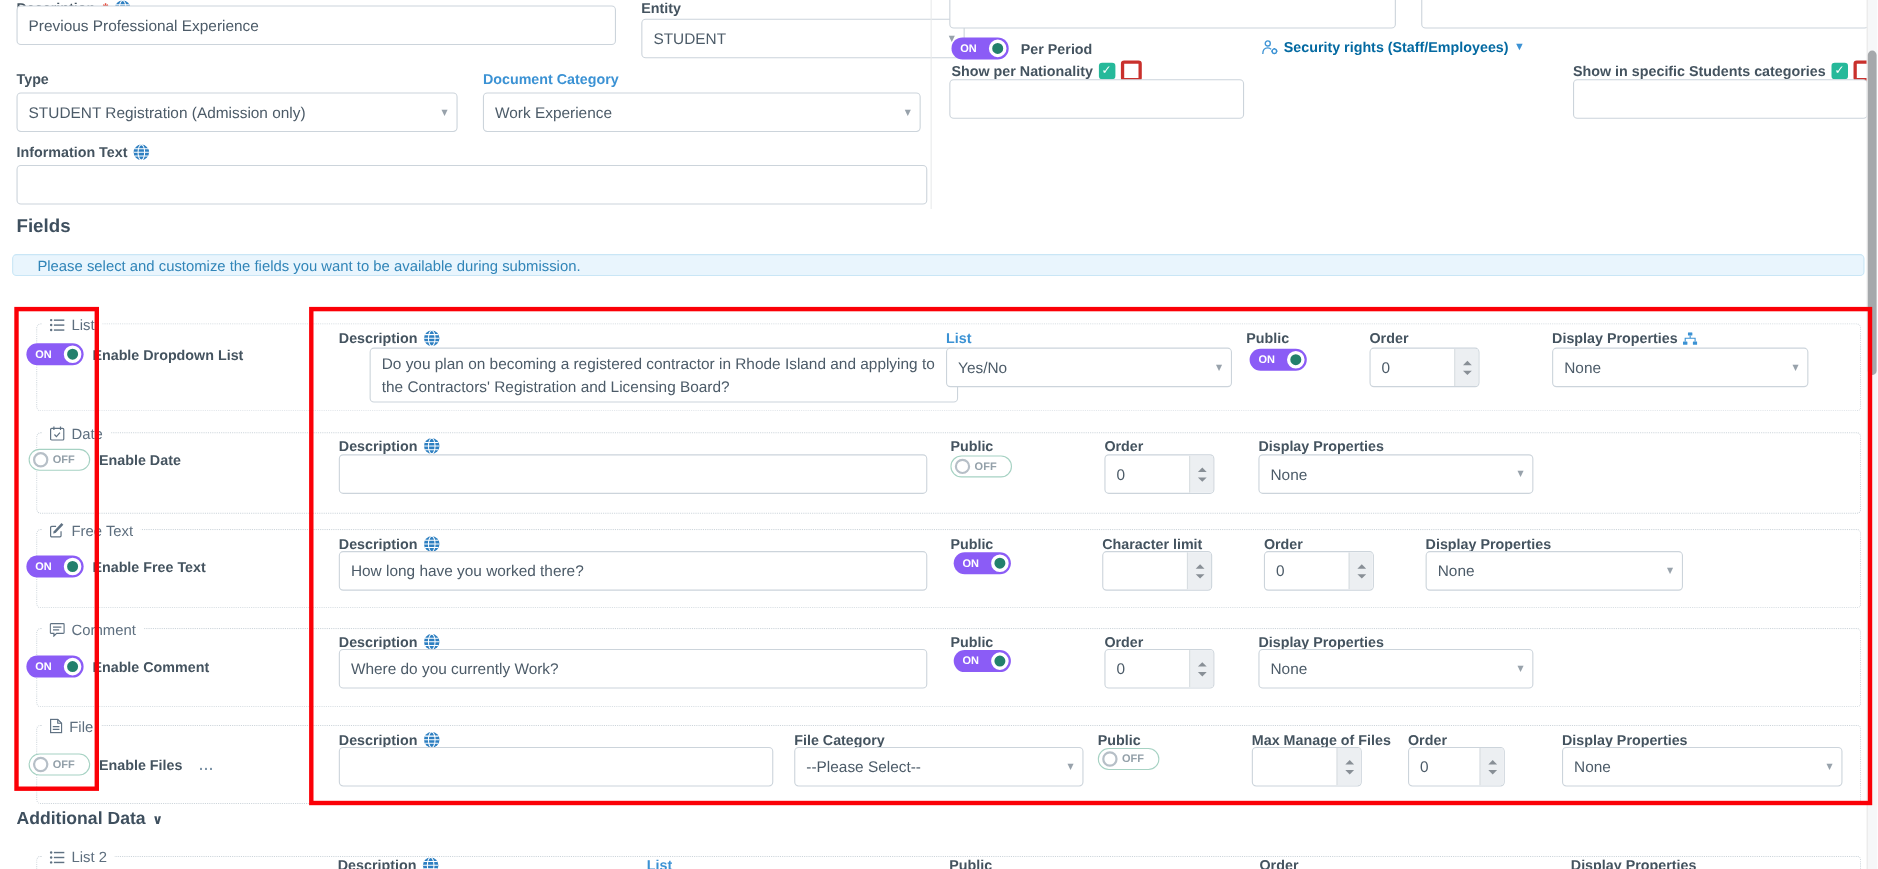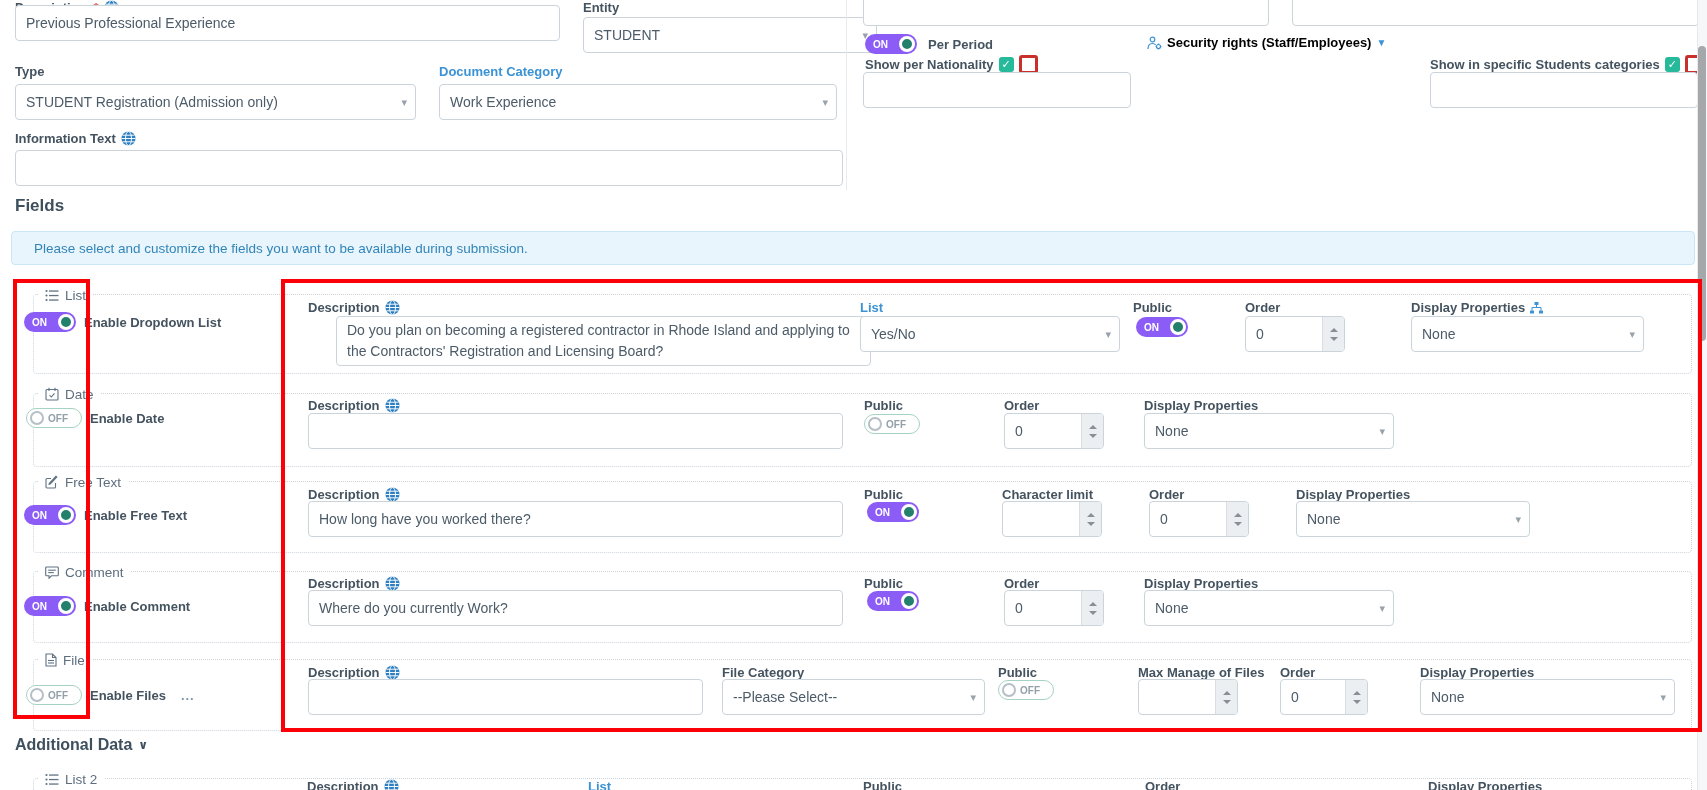--- a/index.html
+++ b/index.html
@@ -30,21 +30,21 @@
   .tg.off{width:56px;border:1px solid #a6d2c3;background:#fff;padding:2px 6px 2px 3px;gap:4px;}
   .tg-knob-off{width:14px;height:14px;border-radius:50%;border:2px solid #b6bfc7;background:#fff;box-sizing:border-box;}
   .tg.off .tg-txt{color:#93a0a9;font-size:10px;font-weight:bold;}
   .fset{position:absolute;border:1px dotted #ccd4da;border-radius:4px;}
   .legend{position:absolute;top:-10px;left:4px;background:#fff;padding:0 7px;display:flex;align-items:center;
           gap:6px;font-size:13.5px;color:#5d6e7e;height:20px;white-space:nowrap;}
   .h1{position:absolute;font-size:17px;font-weight:bold;color:#3e4f5e;display:flex;align-items:center;gap:6px;}
   .alert{position:absolute;background:#e9f5fd;border:1px solid #c9e6f6;border-radius:4px;color:#3185b8;
          font-size:13.5px;display:flex;align-items:center;padding-left:22px;box-sizing:border-box;}
   .redbox{position:absolute;border:4px solid #fb0007;z-index:60;pointer-events:none;}
-  .link{color:#000000;font-weight:600;font-size:13px;cursor:pointer;}
+  .link{color:#0369a1;font-weight:600;font-size:13px;cursor:pointer;}
   .chk-g{width:15px;height:15px;border-radius:3px;background:#26b99a;color:#fff;font-size:11px;font-weight:bold;
          display:inline-flex;align-items:center;justify-content:center;line-height:15px;}
   .chk-r{width:13px;height:13px;border-radius:3px;border:3px solid #c9302c;background:#fff;box-sizing:content-box;
          display:inline-block;}
   .vdiv{position:absolute;width:1px;background:#e8eaec;}
   .dots{color:#7f95a8;font-weight:bold;margin-left:10px;letter-spacing:1px;}
   .sb-track{position:absolute;left:1697px;top:0;width:10px;height:790px;background:#f6f7f8;border-left:1px solid #e9e9e9;box-sizing:border-box;}
   .sb-thumb{position:absolute;left:1698px;top:46px;width:8px;height:295px;background:#a5a8ab;border-radius:4px;}
   svg{display:block;}
 </style>
@@ -135,21 +135,21 @@
 
 
   <div class="lbl" style="left:1430px;top:55px;">
     <span>Show in specific Students categories</span>
     <span class="chk-g">✓</span>
     <span class="chk-r"></span>
   </div>
   <div class="inp" style="left:1430px;top:72px;width:268px;height:36px;"></div>
 
   <div class="h1" style="left:15px;top:196px;">Fields</div>
-  <div class="alert" style="left:11px;top:231px;width:1684px;height:34px;">Please select and customize the fields you want to be available during submission.</div>
+  <div class="alert" style="left:11px;top:231px;width:1684px;height:20px;">Please select and customize the fields you want to be available during submission.</div>
 
   <div class="fset" style="left:33px;top:294px;width:1657px;height:78px;">
     <div class="legend">
       <span>
           <svg width="14" height="13" viewBox="0 0 14 13">
             <g fill="#607283">
               <circle cx="1.5" cy="2" r="1.1"></circle>
               <rect x="4" y="1.4" width="9.5" height="1.3"></rect>
               <circle cx="1.5" cy="6.5" r="1.1"></circle>
               <rect x="4" y="5.9" width="9.5" height="1.3"></rect>

